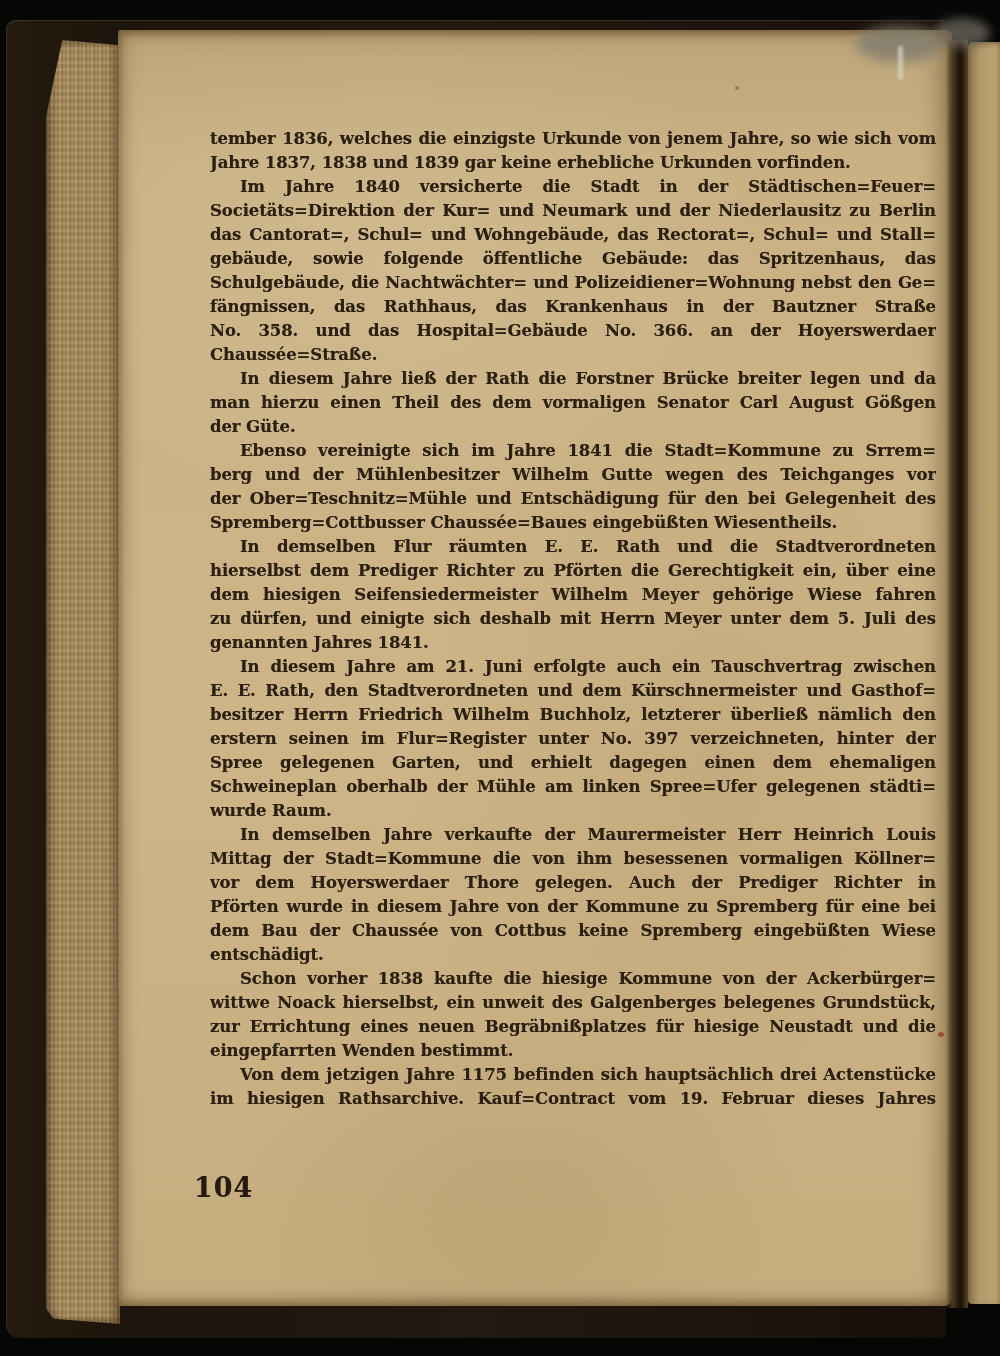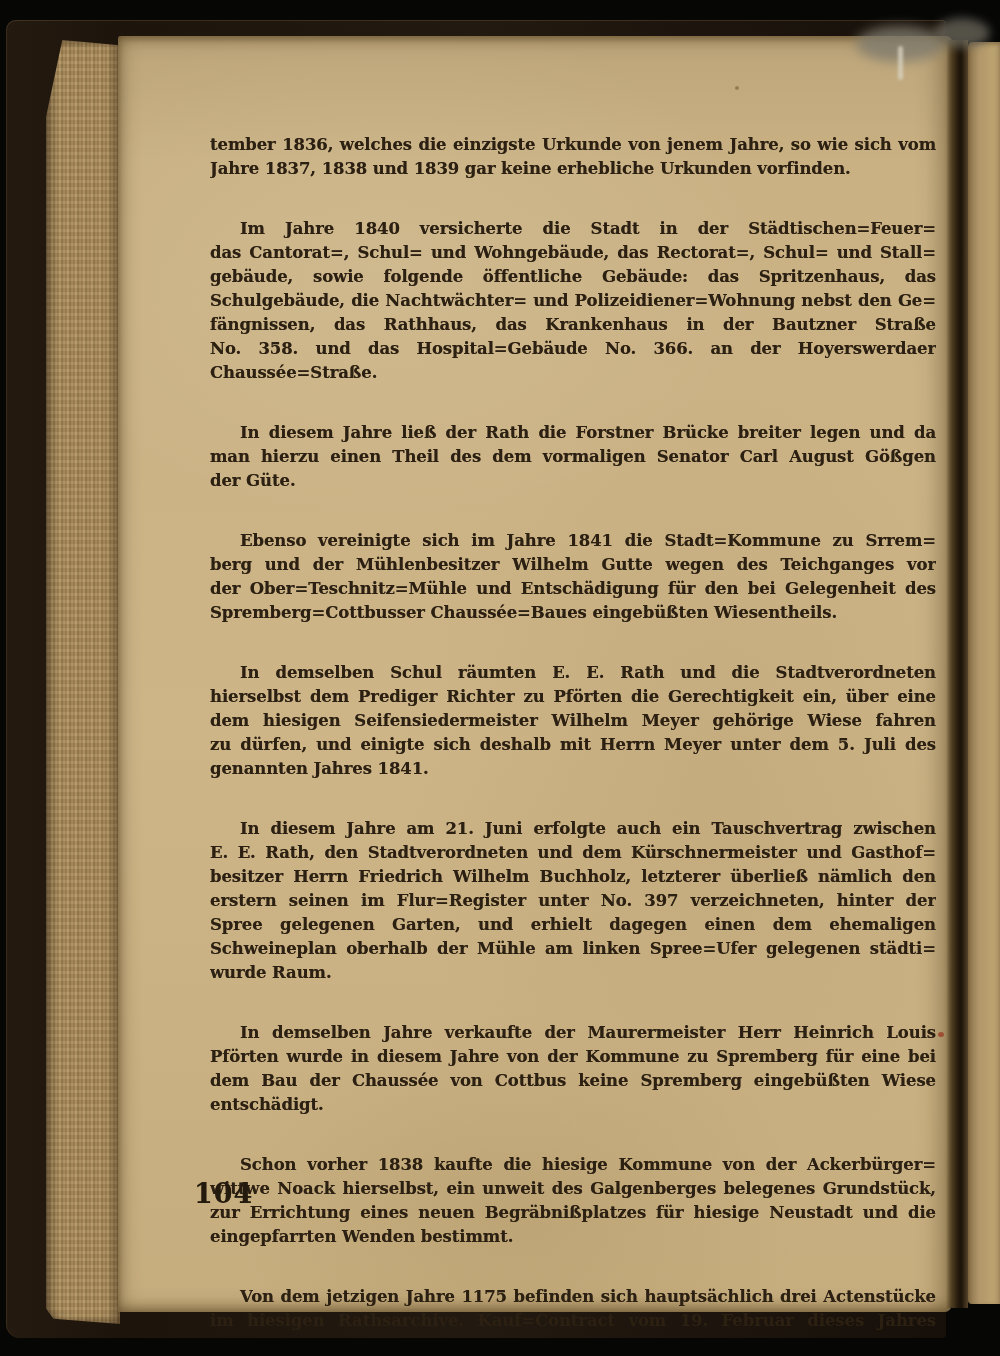--- a/index.html
+++ b/index.html
@@ -27,21 +27,21 @@
       repeating-linear-gradient(180deg, rgba(255,245,215,.06) 0 3px, rgba(0,0,0,.05) 3px 7px),
       repeating-linear-gradient(90deg, #8d7145 0px, #b29566 2px, #97794c 4px, #bda26f 6px, #8d7145 8px),
       #a28353;
     border-radius:8px 0 0 18px;
     box-shadow:inset -6px 0 10px rgba(40,25,8,.45), inset 4px 0 8px rgba(25,15,5,.5);
     clip-path:polygon(22% 0, 100% 0.4%, 100% 100%, 10% 99.6%, 0 98.8%, 0 6%);
   }
 
   
   .book-page{
-    left:118px;top:36px;width:834px;height:1276px;
+    left:118px;top:30px;width:834px;height:1276px;
     background:
       radial-gradient(ellipse 620px 420px at 32% 18%, rgba(255,246,220,.10), transparent 62%),
       radial-gradient(ellipse 520px 640px at 72% 58%, rgba(110,82,36,.09), transparent 62%),
       radial-gradient(ellipse 460px 320px at 48% 92%, rgba(110,82,36,.11), transparent 62%),
       linear-gradient(180deg,#bda57a 0%, #c9b184 10%, #cdb588 55%, #c6ad7e 100%);
     border-radius:3px 6px 8px 3px;
     box-shadow:
       inset 0 3px 6px rgba(70,48,18,.35),
       inset 8px 0 16px rgba(70,48,18,.22),
       inset -12px 0 22px rgba(60,42,14,.38),
@@ -77,66 +77,69 @@
     font-weight:bold;
     letter-spacing:-0.1px;
     text-shadow:0 0 .5px rgba(44,32,18,.55);
   }
   .line{
     height:24px;line-height:24px;overflow:hidden;
     text-align:justify;
     text-align-last:justify;
   }
   .line.pend{text-align-last:left;}
-  .line.ind{text-indent:30px;margin-top:36px;}
+  .line.ind{text-indent:30px;}
 
   .page-number{
     left:76px;top:1142px;
     color:#241a0e;
     font-size:27px;font-weight:bold;letter-spacing:1px;
     text-shadow:0 0 .5px rgba(36,26,14,.6);
   }
 </style>
 </head>
 <body>
 
 <div class="abs book-cover"></div>
 <div class="abs page-edges"></div>
 
 <div class="abs book-page">
   <div class="abs page-text">
       <div class="line">tember 1836, welches die einzigste Urkunde von jenem Jahre, so wie sich vom</div>
       <div class="line pend">Jahre 1837, 1838 und 1839 gar keine erhebliche Urkunden vorfinden.</div>
       <div class="line ind">Im Jahre 1840 versicherte die Stadt in der Städtischen=Feuer=</div>
+      <div class="line">Societäts=Direktion der Kur= und Neumark und der Niederlausitz zu Berlin</div>
       <div class="line">das Cantorat=, Schul= und Wohngebäude, das Rectorat=, Schul= und Stall=</div>
       <div class="line">gebäude, sowie folgende öffentliche Gebäude: das Spritzenhaus, das Mädchen=</div>
       <div class="line">Schulgebäude, die Nachtwächter= und Polizeidiener=Wohnung nebst den Ge=</div>
       <div class="line">fängnissen, das Rathhaus, das Krankenhaus in der Bautzner Straße</div>
       <div class="line">No. 358. und das Hospital=Gebäude No. 366. an der Hoyerswerdaer</div>
       <div class="line pend">Chaussée=Straße.</div>
       <div class="line ind">In diesem Jahre ließ der Rath die Forstner Brücke breiter legen und da</div>
       <div class="line">man hierzu einen Theil des dem vormaligen Senator Carl August Gößgen</div>
       <div class="line pend">der Güte.</div>
       <div class="line ind">Ebenso vereinigte sich im Jahre 1841 die Stadt=Kommune zu Srrem=</div>
       <div class="line">berg und der Mühlenbesitzer Wilhelm Gutte wegen des Teichganges vor</div>
       <div class="line">der Ober=Teschnitz=Mühle und Entschädigung für den bei Gelegenheit des</div>
       <div class="line pend">Spremberg=Cottbusser Chaussée=Baues eingebüßten Wiesentheils.</div>
-      <div class="line ind">In demselben Schul räumten E. E. Rath und die Stadtverordneten</div>
+      <div class="line ind">In demselben Flur räumten E. E. Rath und die Stadtverordneten</div>
       <div class="line">hierselbst dem Prediger Richter zu Pförten die Gerechtigkeit ein, über eine</div>
       <div class="line">dem hiesigen Seifensiedermeister Wilhelm Meyer gehörige Wiese fahren</div>
       <div class="line">zu dürfen, und einigte sich deshalb mit Herrn Meyer unter dem 5. Juli des</div>
       <div class="line pend">genannten Jahres 1841.</div>
       <div class="line ind">In diesem Jahre am 21. Juni erfolgte auch ein Tauschvertrag zwischen</div>
       <div class="line">E. E. Rath, den Stadtverordneten und dem Kürschnermeister und Gasthof=</div>
       <div class="line">besitzer Herrn Friedrich Wilhelm Buchholz, letzterer überließ nämlich den</div>
       <div class="line">erstern seinen im Flur=Register unter No. 397 verzeichneten, hinter der</div>
       <div class="line">Spree gelegenen Garten, und erhielt dagegen einen dem ehemaligen</div>
       <div class="line">Schweineplan oberhalb der Mühle am linken Spree=Ufer gelegenen städti=</div>
       <div class="line pend">wurde Raum.</div>
       <div class="line ind">In demselben Jahre verkaufte der Maurermeister Herr Heinrich Louis</div>
+      <div class="line">Mittag der Stadt=Kommune die von ihm besessenen vormaligen Köllner=</div>
+      <div class="line">vor dem Hoyerswerdaer Thore gelegen. Auch der Prediger Richter in</div>
       <div class="line">Pförten wurde in diesem Jahre von der Kommune zu Spremberg für eine bei</div>
       <div class="line">dem Bau der Chaussée von Cottbus keine Spremberg eingebüßten Wiese</div>
       <div class="line pend">entschädigt.</div>
       <div class="line ind">Schon vorher 1838 kaufte die hiesige Kommune von der Ackerbürger=</div>
       <div class="line">wittwe Noack hierselbst, ein unweit des Galgenberges belegenes Grundstück,</div>
       <div class="line">zur Errichtung eines neuen Begräbnißplatzes für hiesige Neustadt und die</div>
       <div class="line pend">eingepfarrten Wenden bestimmt.</div>
       <div class="line ind">Von dem jetzigen Jahre 1175 befinden sich hauptsächlich drei Actenstücke</div>
       <div class="line">im hiesigen Rathsarchive. Kauf=Contract vom 19. Februar dieses Jahres</div>
     </div>

